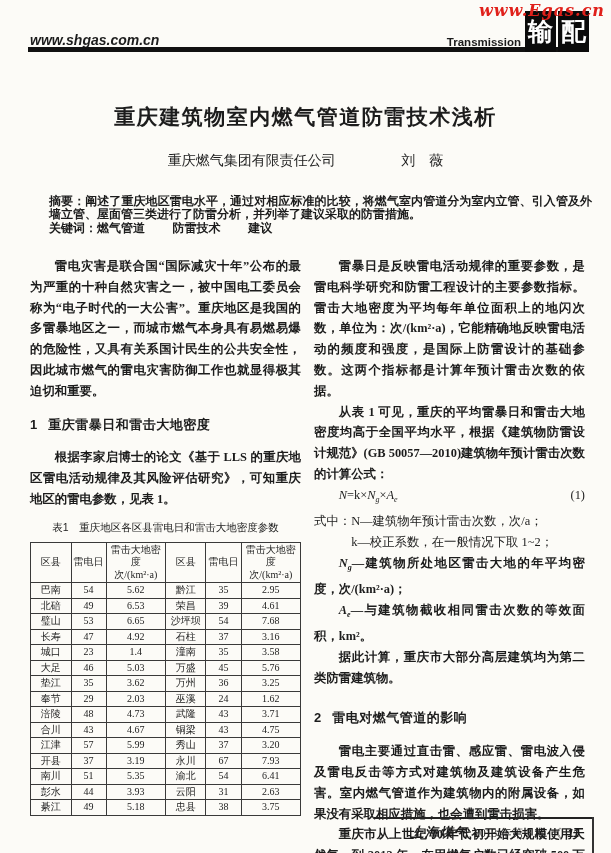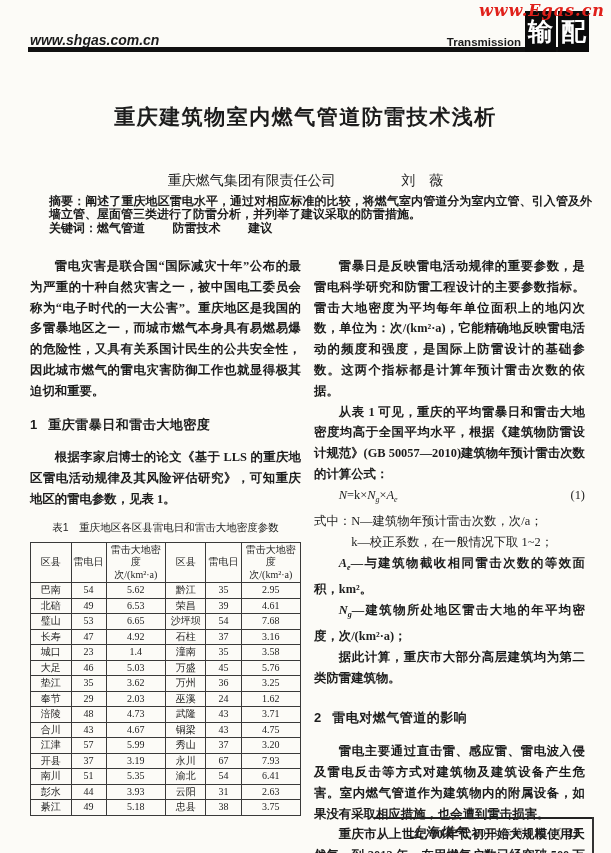--- a/index.html
+++ b/index.html
@@ -44,21 +44,21 @@
     font-family: "Liberation Sans", sans-serif;
     font-weight: bold; font-size: 25px;
   }
   
   .title {
     position: absolute; top: 103px; left: 0; width: 100%;
     text-align: center; font-family: "Liberation Sans", sans-serif;
     font-weight: bold; font-size: 21px; letter-spacing: 1.5px;
   }
   .byline {
-    position: absolute; top: 172px; left: 0; width: 100%;
+    position: absolute; top: 152px; left: 0; width: 100%;
     text-align: center; font-size: 14px;
   }
   .byline .company { margin-right: 62px; }
   
   .abstract {
     position: absolute; left: 49px; top: 195px; width: 543px;
     font-size: 12px; line-height: 13px; text-align: justify; font-weight: bold;
   }
   .abstract b { font-family: "Liberation Sans", sans-serif; font-size: 12px; }
   .kw-line { margin-top: 1px; }
@@ -308,22 +308,22 @@
 
     <div class="col">
       <p class="indent">雷暴日是反映雷电活动规律的重要参数，是雷电科学研究和防雷工程设计的主要参数指标。雷击大地密度为平均每年单位面积上的地闪次数，单位为：次/(km²·a)，它能精确地反映雷电活动的频度和强度，是国际上防雷设计的基础参数。这两个指标都是计算年预计雷击次数的依据。</p>
       <p class="indent">从表 1 可见，重庆的平均雷暴日和雷击大地密度均高于全国平均水平，根据《建筑物防雷设计规范》(GB 50057—2010)建筑物年预计雷击次数的计算公式：</p>
       <p class="formula-row">
         <span><span class="v">N</span><span>=k×</span><span class="v">N</span><sub>g</sub><span>×</span><span class="v">A</span><sub>e</sub></span>
         <span>(1)</span>
       </p>
       <p>式中：N—建筑物年预计雷击次数，次/a；</p>
       <p class="hang3">k—校正系数，在一般情况下取 1~2；</p>
+      <p class="indent"><span class="defvar">N</span><span class="defsub">g</span><span>—建筑物所处地区雷击大地的年平均密度，次/(km²·a)；</span></p>
       <p class="indent"><span class="defvar">A</span><span class="defsub">e</span><span>—与建筑物截收相同雷击次数的等效面积，km²。</span></p>
-      <p class="indent"><span class="defvar">N</span><span class="defsub">g</span><span>—建筑物所处地区雷击大地的年平均密度，次/(km²·a)；</span></p>
       <p class="indent">据此计算，重庆市大部分高层建筑均为第二类防雷建筑物。</p>
       <div class="sec-heading" style="margin-top:20px;"><span class="sec-no">2</span><span>雷电对燃气管道的影响</span></div>
       <p class="indent">雷电主要通过直击雷、感应雷、雷电波入侵及雷电反击等方式对建筑物及建筑设备产生危害。室内燃气管道作为建筑物内的附属设备，如果没有采取相应措施，也会遭到雷击损害。</p>
       <p class="indent">重庆市从上世纪 70 年代初开始大规模使用天然气，到 2013 年，在用燃气户数已经突破 500 万户，从有记载的建筑物室内燃气管道的抢险事故中</p>
     </div>
 
   </div>
 
   <div class="foot-rule"></div>
   <div class="foot-vline"></div>

